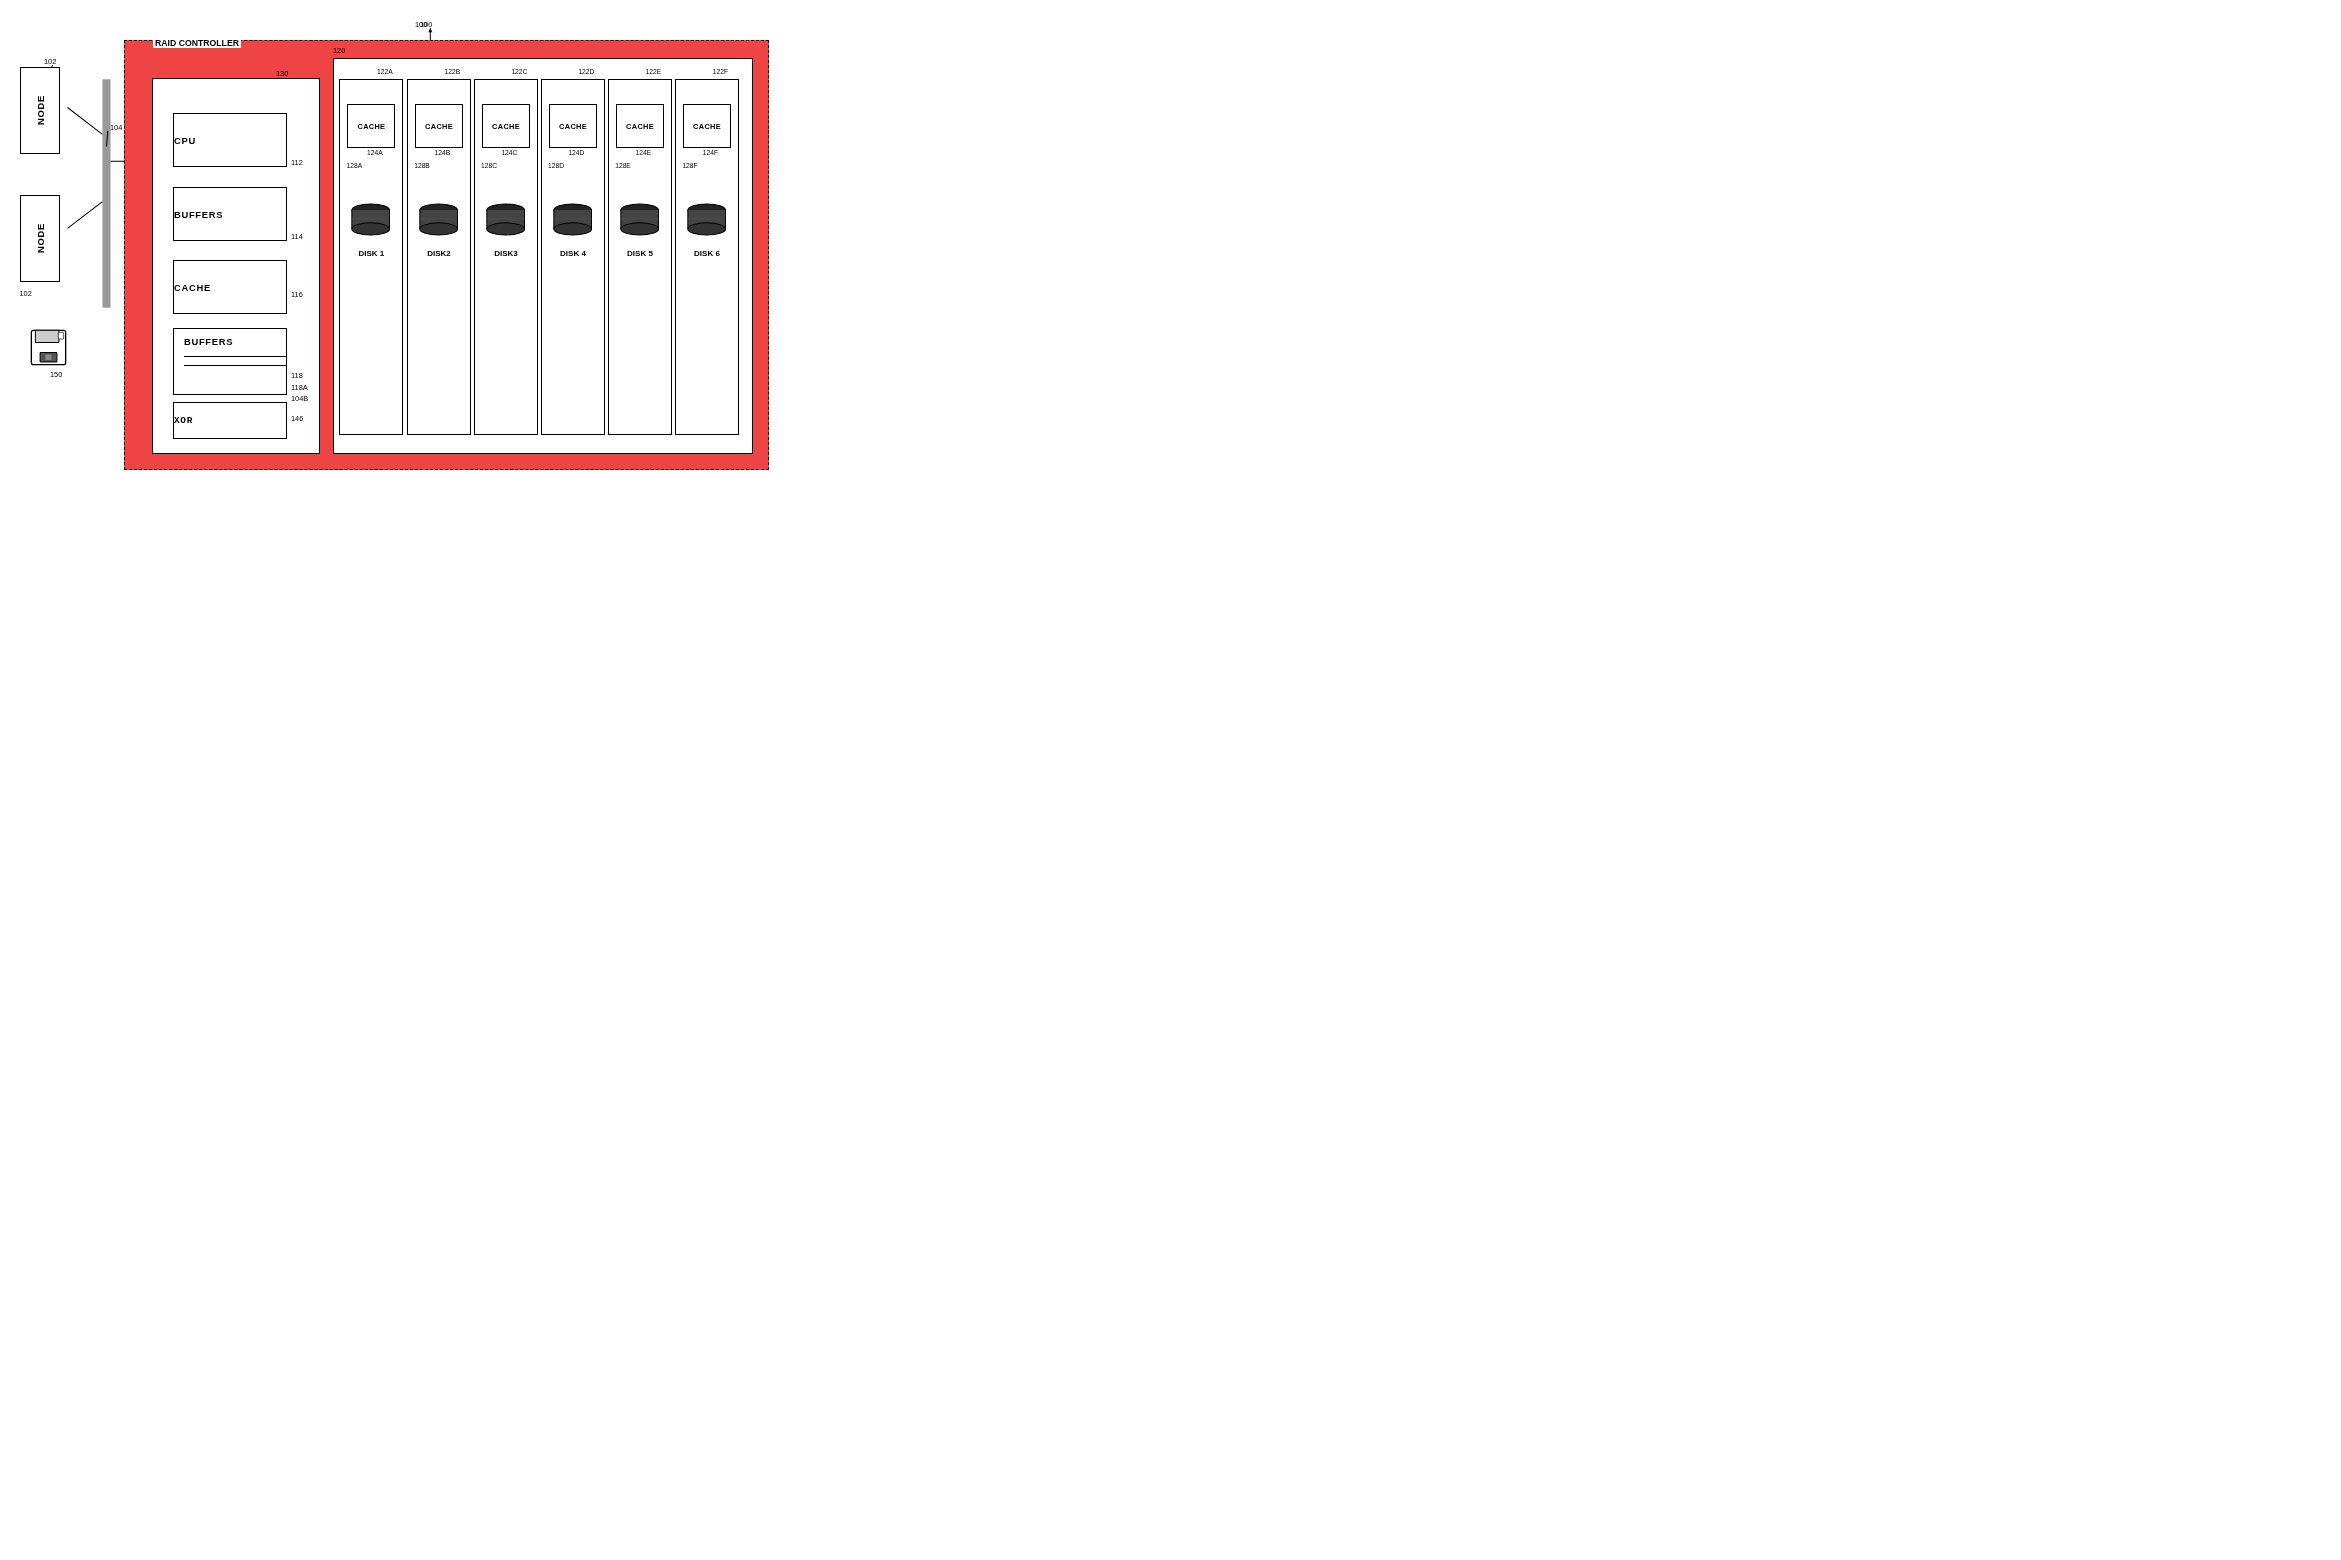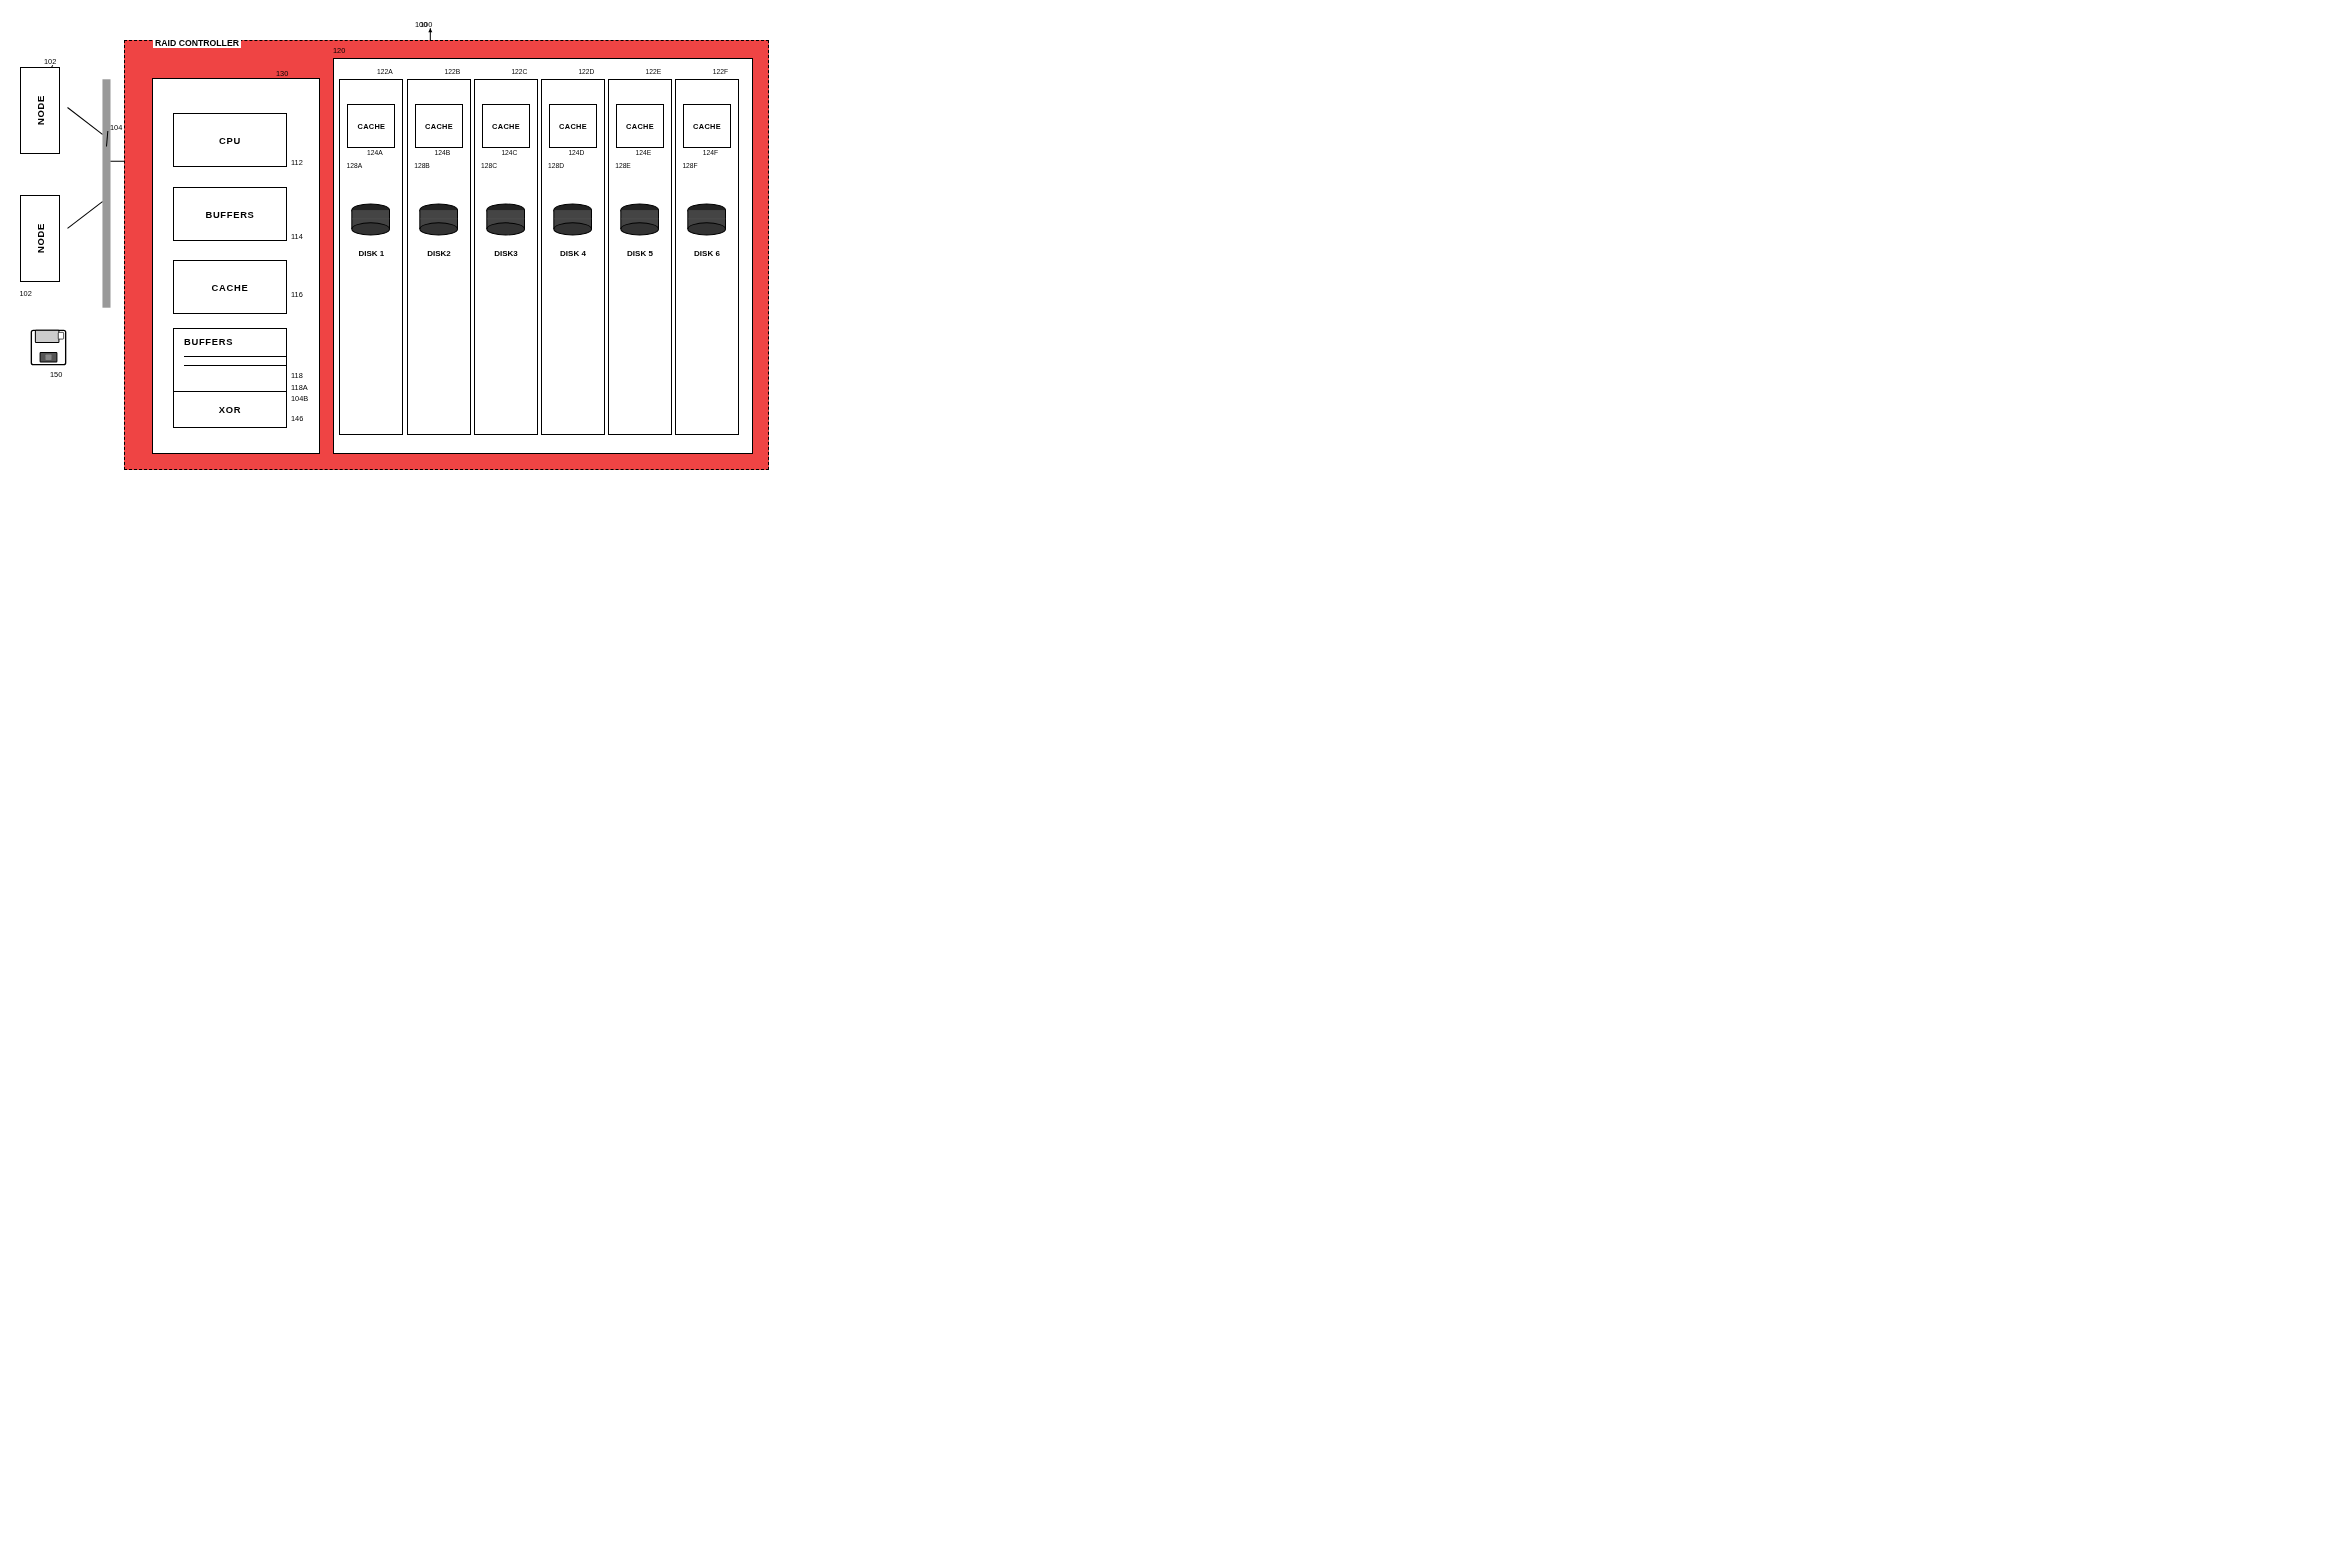--- a/index.html
+++ b/index.html
@@ -49,21 +49,21 @@
       background: #fff;
     }
 
     
     .comp-box {
       position: absolute;
       border: 1.3px solid #000;
       background: #fff;
       display: flex;
       align-items: center;
-      justify-content: center;
+      justify-content: flex-start;
       font-size: 9.4px;
       font-weight: bold;
       letter-spacing: 0.7px;
     }
 
     
     .cpu-box {
       top: 34px;
       left: 20px;
       width: 114px;
@@ -108,24 +108,25 @@
 
     .buffers-line {
       width: 100%;
       border-top: 1px solid #000;
       margin: 4px 0;
       align-self: stretch;
     }
 
     
     .xor-box {
-      top: 312px;
+      top: 323px;
       left: 20px;
       width: 114px;
       height: 37px;
+      font-family: Liberation Mono, monospace;
     }
 
     
     .disks-area {
       position: absolute;
       top: 17px;
       left: 208px;
       width: 420px;
       height: 396px;
       border: 1.3px solid #000;

